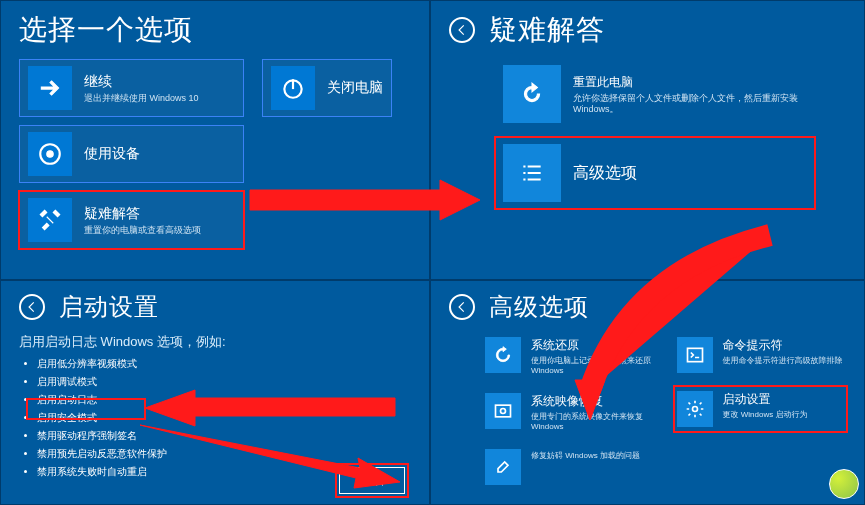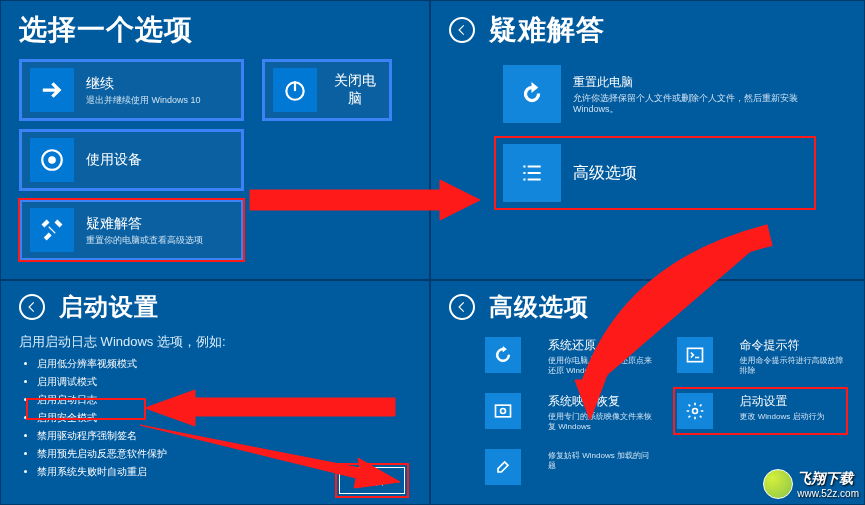--- a/index.html
+++ b/index.html
@@ -25,25 +25,25 @@
     position: relative;
     padding: 10px 18px;
     overflow: hidden;
   }
   .title-row { display: flex; align-items: center; gap: 14px; margin-bottom: 10px; }
   .back-circle {
     width: 26px; height: 26px; border: 2px solid #fff; border-radius: 50%;
     display: flex; align-items: center; justify-content: center; font-size: 14px;
     flex-shrink: 0;
   }
-  .panel-title { font-size: 28px; font-weight: 700; letter-spacing: 1px; }
+  .panel-title { font-size: 28px; font-weight: 400; letter-spacing: 1px; }
   .panel-title.sm { font-size: 24px; }
   .tile {
     display: flex; align-items: center; gap: 12px;
-    border: 3px solid #3b82f6; background: rgba(255,255,255,0.04);
+    border: 1px solid #3b82f6; background: rgba(255,255,255,0.04);
     padding: 6px 8px; margin-bottom: 8px;
   }
   .tile.noborder { border: none; background: transparent; }
   .tile.highlight { outline: 2px solid #ff1a1a; outline-offset: -1px; }
   .tile-icon {
     width: 44px; height: 44px;
     background: #0078d4;
     display: flex; align-items: center; justify-content: center;
     flex-shrink: 0;
   }
@@ -60,21 +60,21 @@
   .list li { font-size: 10px; margin-bottom: 4px; list-style: disc; }
   .subhead { font-size: 13px; margin: 8px 0 4px 0; color: #d8ecfa; }
   .restart-btn {
     position: absolute; right: 24px; bottom: 10px;
     border: 1px solid #fff; padding: 4px 20px; font-size: 12px;
     outline: 2px solid #ff1a1a; outline-offset: 2px;
   }
   .two-col { display: flex; gap: 20px; margin-top: 8px; }
   .two-col .col { flex: 1; }
   .mini-tile {
-    display: flex; align-items: flex-start; gap: 27px;
+    display: flex; align-items: flex-start; gap: 10px;
     margin-bottom: 10px; padding: 4px 2px;
   }
   .mini-tile.highlight { outline: 2px solid #ff1a1a; outline-offset: 0; }
   .mini-icon {
     width: 36px; height: 36px; background: #1186db;
     display: flex; align-items: center; justify-content: center; flex-shrink: 0;
   }
   .mini-icon svg { width: 20px; height: 20px; fill: #fff; stroke: #fff; }
   .mini-txt .tile-label { font-size: 12px; }
   .mini-txt .tile-desc { font-size: 8px; max-width: 140px; }
@@ -312,17 +312,13 @@
 <div class="arrow" style="left:140px; top:420px;">
   <svg width="260" height="70">
       <polygon points="0,5 220,48 218,38 260,62 214,68 216,58"></polygon>
     </svg>
 </div>
 
 <div class="redbox" style="left:26px; top:398px; width:120px; height:22px;"></div>
 
 <div class="watermark">
   <div class="wm-icon"></div>
-  <div>
-    <span>飞翔下载</span>
-    <span class="wurl">www.52z.com</span>
-  </div>
 </div>
 
 </body></html>

